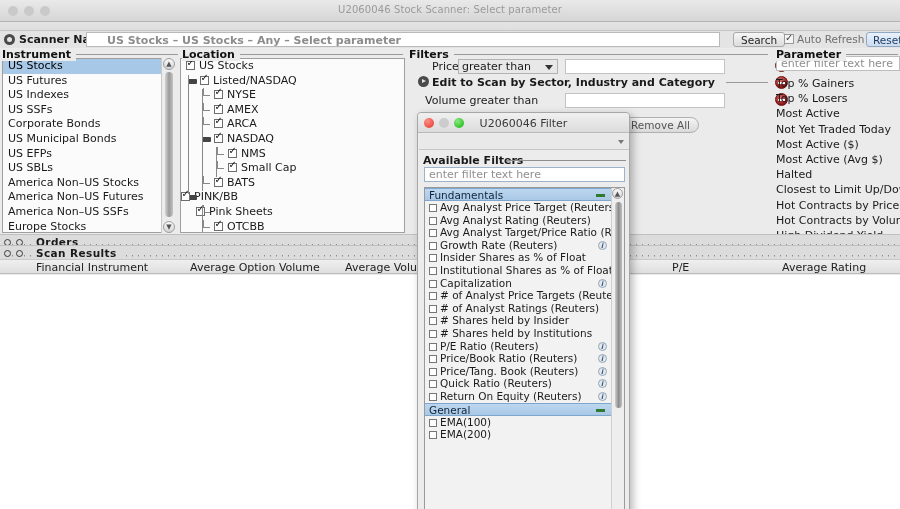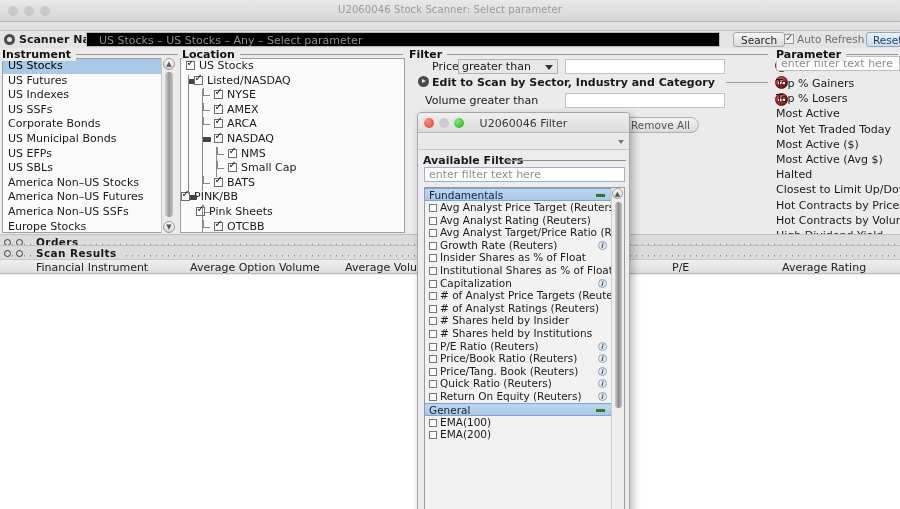--- a/index.html
+++ b/index.html
@@ -54,27 +54,27 @@
   .name-badge::after {
     content: ""; position: absolute; left: 3px; top: 3px;
     width: 5px; height: 5px; border-radius: 50%; background: #e4e4e4;
   }
   .name-label {
     position: absolute; left: 19px; top: 2px;
     font-weight: bold; font-size: 11px;
   }
   .name-field {
     position: absolute; left: 86px; top: 1px; width: 634px; height: 15px;
-    background: #000000;
+    background: #ffffff;
     border: 1px solid #b9b9b9;
-    padding: 1px 12px;
+    padding: 1px 20px;
     color: #8c8c8c;
     font-size: 11px;
     line-height: 13px;
-    white-space: nowrap; overflow: hidden;
+    white-space: nowrap; overflow: hidden; font-weight: bold;
   }
   .btn-search {
     position: absolute; left: 733px; top: 1px; height: 15px;
     padding: 0 7px;
     font-size: 10.5px; line-height: 14px;
     background: linear-gradient(to bottom,#f6f6f6,#dcdcdc);
     border: 1px solid #a9a9a9; border-radius: 3px;
     color: #262626;
   }
   .auto-refresh {
@@ -409,21 +409,21 @@
     <div class="auto-refresh"><span class="cb"></span><span>Auto Refresh</span></div>
     <div class="btn-reset">Reset</div>
   </div>
 
   <div class="sect-title" style="left:2px; top:48px;">Instrument</div>
   <div class="sect-rule" style="left:66px; top:54px; width:112px;"></div>
 
   <div class="sect-title" style="left:182px; top:48px;">Location</div>
   <div class="sect-rule" style="left:231px; top:54px; width:172px;"></div>
 
-  <div class="sect-title" style="left:409px; top:48px;">Filter</div>
+  <div class="sect-title" style="left:409px; top:48px;">Filters</div>
   <div class="sect-rule" style="left:438px; top:54px; width:330px;"></div>
 
   <div class="sect-title" style="left:776px; top:48px;">Parameter</div>
   <div class="sect-rule" style="left:833px; top:54px; width:65px;"></div>
 
   <div class="instr-box" id="instr-list">
       <div class="instr-item sel">US Stocks</div>
       <div class="instr-item">US Futures</div>
       <div class="instr-item">US Indexes</div>
       <div class="instr-item">US SSFs</div>
@@ -437,21 +437,21 @@
       <div class="instr-item">Europe Stocks</div>
     </div>
   <div class="instr-scroll">
     <div class="sb-arrow-up">▲</div>
     <div class="sb-thumb"></div>
     <div class="sb-arrow-dn">▼</div>
   </div>
 
   <div class="loc-box" id="loc-tree">
       <div class="tree-row"><span style="margin-left: 5px;"><span class="tree-cb"></span><span>US Stocks</span></span></div>
-      <div class="tree-row"><span class="tree-knob" style="left: 7px; top: 5px;"></span><span style="margin-left: 13px;"><span class="tree-cb"></span><span>Listed/NASDAQ</span></span></div>
+      <div class="tree-row"><span class="tree-knob" style="left: 7px; top: 5px;"></span><span style="margin-left: 19px;"><span class="tree-cb"></span><span>Listed/NASDAQ</span></span></div>
       <div class="tree-row"><span class="tree-elbow" style="left: 22px; top: 0px;"></span><span style="margin-left: 33px;"><span class="tree-cb"></span><span>NYSE</span></span></div>
       <div class="tree-row"><span class="tree-elbow" style="left: 22px; top: 0px;"></span><span style="margin-left: 33px;"><span class="tree-cb"></span><span>AMEX</span></span></div>
       <div class="tree-row"><span class="tree-elbow" style="left: 22px; top: 0px;"></span><span style="margin-left: 33px;"><span class="tree-cb"></span><span>ARCA</span></span></div>
       <div class="tree-row"><span class="tree-knob" style="left: 21px; top: 5px;"></span><span style="margin-left: 33px;"><span class="tree-cb"></span><span>NASDAQ</span></span></div>
       <div class="tree-row"><span class="tree-elbow" style="left: 36px; top: 0px;"></span><span style="margin-left: 47px;"><span class="tree-cb"></span><span>NMS</span></span></div>
       <div class="tree-row"><span class="tree-elbow" style="left: 36px; top: 0px;"></span><span style="margin-left: 47px;"><span class="tree-cb"></span><span>Small Cap</span></span></div>
       <div class="tree-row"><span class="tree-elbow" style="left: 22px; top: 0px;"></span><span style="margin-left: 33px;"><span class="tree-cb"></span><span>BATS</span></span></div>
       <div class="tree-row"><span class="tree-knob" style="left: 7px; top: 5px;"></span><span style=""><span class="tree-cb"></span><span>PINK/BB</span></span></div>
       <div class="tree-row"><span class="tree-elbow" style="left: 22px; top: 0px;"></span><span style="margin-left: 15px;"><span class="tree-cb"></span><span>Pink Sheets</span></span></div>
       <div class="tree-row"><span class="tree-elbow" style="left: 22px; top: 0px;"></span><span style="margin-left: 33px;"><span class="tree-cb"></span><span>OTCBB</span></span></div>

